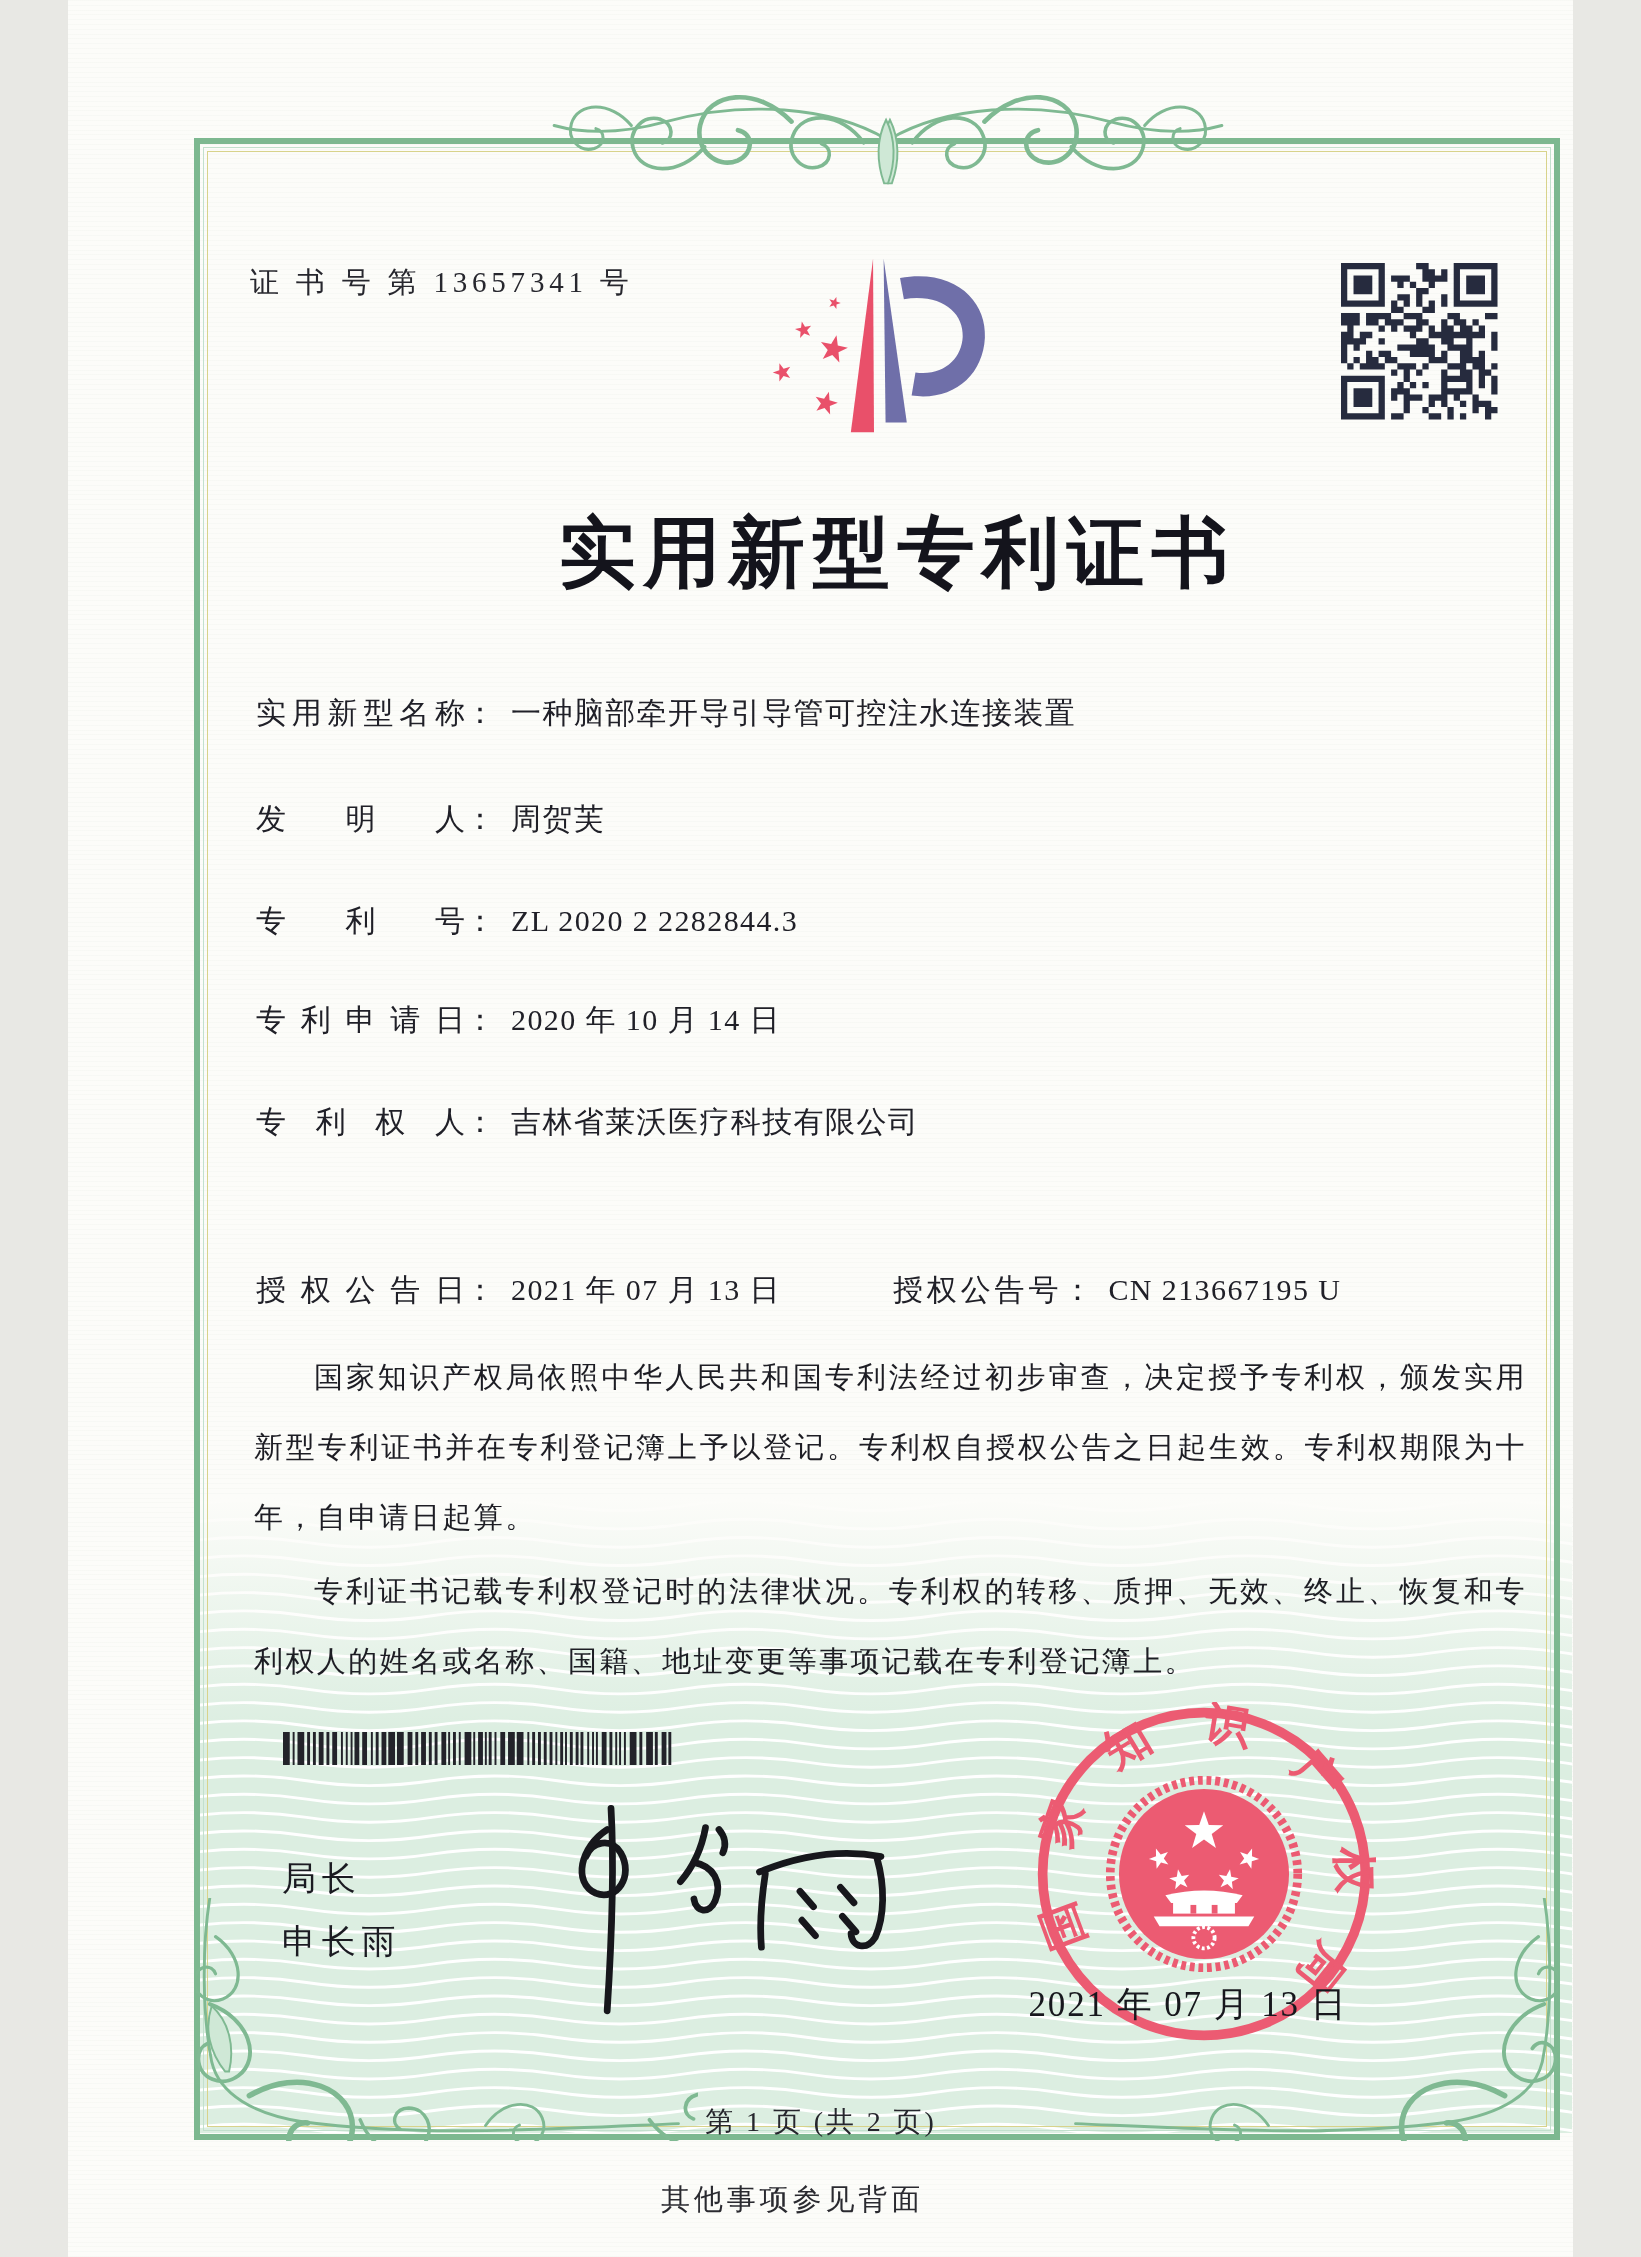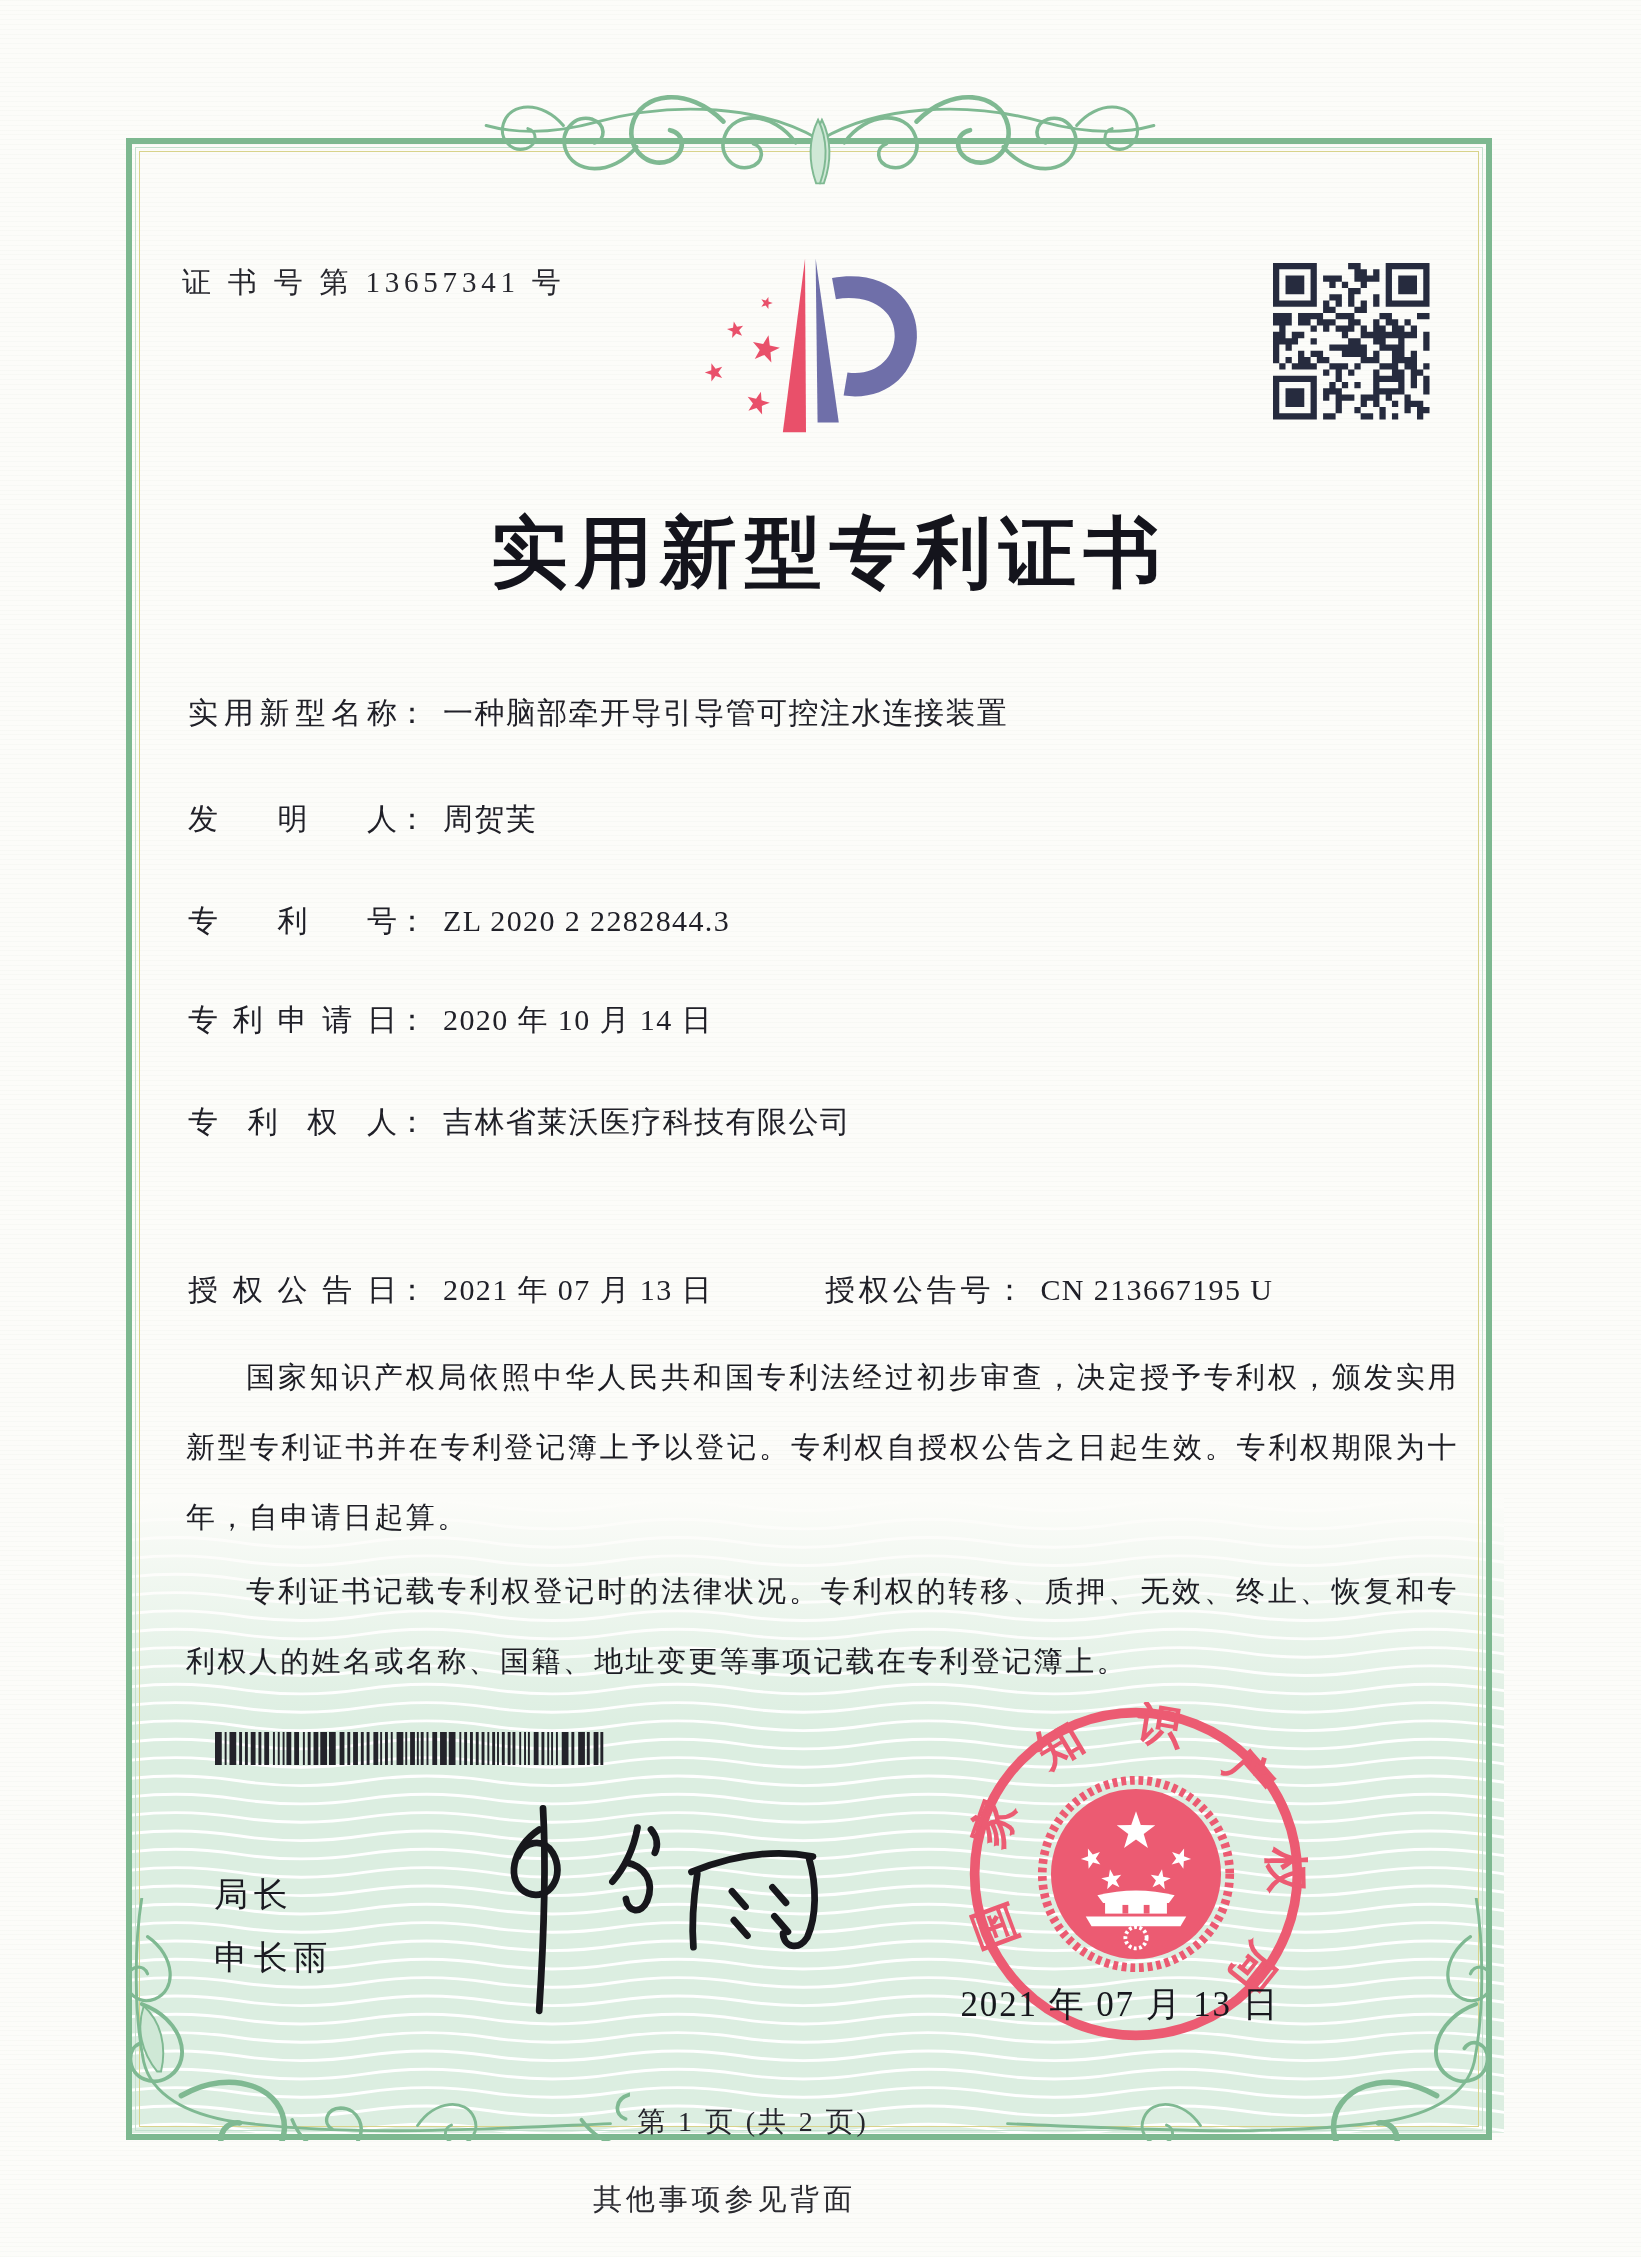--- a/index.html
+++ b/index.html
@@ -1,17 +1,17 @@
 <!DOCTYPE html>
 <html><head>
 <meta charset="utf-8">
 <style>
   html,body{margin:0;padding:0;background:#e8e8e4;}
   .page{
-    position:relative;width:1641px;height:2257px;margin:0 auto;overflow:hidden;
+    position:relative;width:1505px;height:2257px;margin:0 auto;overflow:hidden;
     background:
       repeating-linear-gradient(180deg, rgba(120,150,130,0.035) 0 1px, rgba(0,0,0,0) 1px 4.8px),
       #fcfcf9;
     font-family:"Liberation Serif","DejaVu Serif",serif;
     color:#1f1f26;
   }
   .abs{position:absolute;}
   
   .waves{left:132px;top:1498px;width:1372px;height:635px;background:#dceee1;}
   .waves svg{position:absolute;left:0;top:0;}
@@ -27,21 +27,21 @@
          letter-spacing:7.7px;color:#14141c;padding-left:9px;}
   .field{left:188px;font-size:30px;color:#202028;white-space:nowrap;}
   .lbl{display:inline-block;width:209px;text-align:justify;text-align-last:justify;vertical-align:bottom;}
   .lbl5{display:inline-block;letter-spacing:3.9px;vertical-align:bottom;}
   .colon{display:inline-block;}
   .val{letter-spacing:1.4px;margin-left:16px;}
   .grant2{margin-left:112px;}
   .bodytext{left:186px;top:1342px;width:1273px;font-size:29px;line-height:70px;
             letter-spacing:2.4px;text-align:justify;color:#1d1d24;}
   .bodytext p{margin:0 0 3.9px 0;text-indent:60px;}
-  .director{left:214px;font-size:34px;letter-spacing:5.8px;color:#1b1b22;margin-top:16px;}
+  .director{left:214px;font-size:34px;letter-spacing:5.8px;color:#1b1b22;}
   .sealdate{left:956px;top:1981px;width:328px;text-align:center;font-size:35px;color:#17171d;letter-spacing:1.9px;}
   .pageno{left:58px;top:2103px;width:1390px;text-align:center;font-size:28px;letter-spacing:2.9px;color:#26262d;}
   .backnote{left:541px;top:2180px;width:367px;text-align:center;font-size:29px;letter-spacing:3.9px;color:#2a2a30;}
   .flip{transform:scaleX(-1);}
 </style>
 </head>
 <body>
 
 <div class="page">
 

